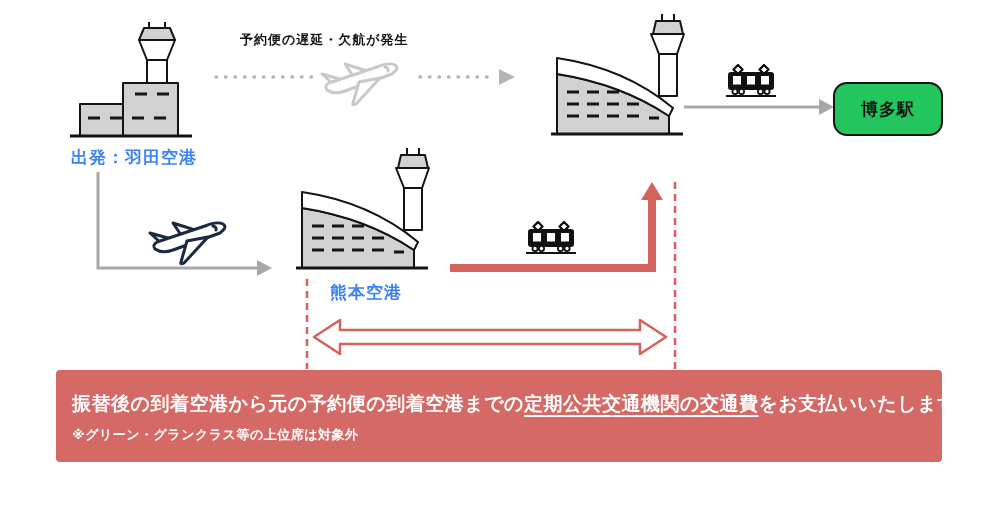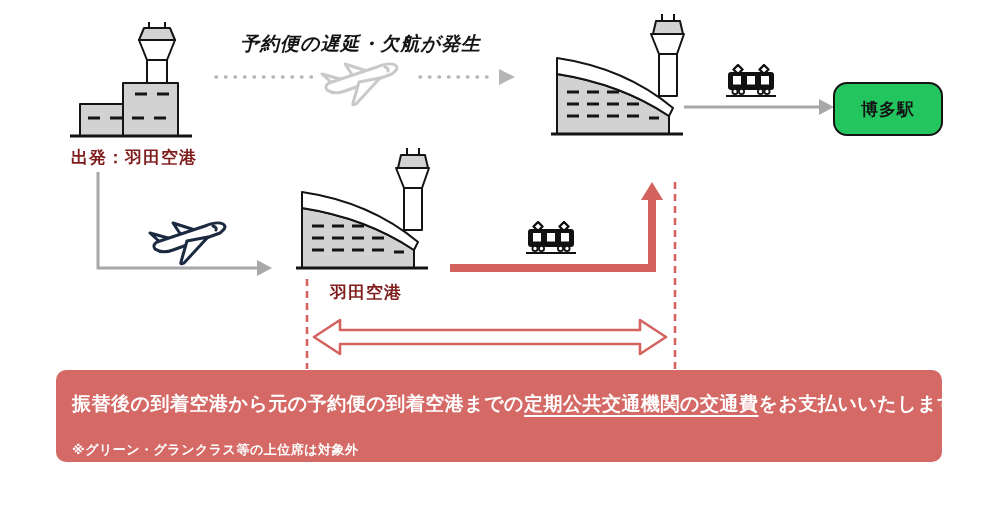--- a/index.html
+++ b/index.html
@@ -2,50 +2,50 @@
 <html><head>
 <meta charset="utf-8">
 <style>
   html,body{margin:0;padding:0;background:#fff;}
   #canvas{
     position:relative;width:1000px;height:510px;background:#ffffff;overflow:hidden;
     font-family:"Liberation Sans","DejaVu Sans",sans-serif;color:#141414;
   }
   .abs{position:absolute;}
   .label{
-    font-size:17px;font-weight:700;color:#7f1d1d;text-align:center;
+    font-size:17px;font-weight:700;color:#3b82f6;text-align:center;
     letter-spacing:1px;white-space:nowrap;
   }
-  #event-text{font-size:19px;font-weight:700;letter-spacing:1px;white-space:nowrap;font-style:italic;}
+  #event-text{font-size:13px;font-weight:700;letter-spacing:1px;white-space:nowrap;}
   
   .bstroke{stroke:#141414;stroke-width:2;stroke-linejoin:round;}
   .bfill{fill:#d2d2d2;}
   .bwhite{fill:#ffffff;}
   .win{stroke:#141414;stroke-width:3;fill:none;}
   .ground{stroke:#141414;stroke-width:3;}
   .plane path{fill:#ffffff;stroke-width:3;stroke-linejoin:round;stroke-linecap:round;}
   .plane.light path{stroke:#c9c9c9;}
   .plane.dark path{stroke:#1b2a41;}
   
   #hakata-box{
     left:833px;top:82px;width:110px;height:54px;box-sizing:border-box;
     border:2.5px solid #141414;border-radius:14px;background:#22c55e;
     display:flex;align-items:center;justify-content:center;
     font-size:17px;font-weight:700;letter-spacing:1px;
   }
   
   #banner{
     left:56px;top:370px;width:886px;height:92px;box-sizing:border-box;
-    background:#d46965;border-radius:10px;padding:21px 16px 0 16px;color:#fff;
+    background:#d46965;border-radius:4px;padding:21px 16px 0 16px;color:#fff;
   }
   #banner .line1{font-size:19px;font-weight:700;letter-spacing:0.5px;white-space:nowrap;}
   #banner .line1 .u{
     text-decoration:underline;text-decoration-thickness:2px;text-underline-offset:5px;
   }
-  #banner .note{font-size:13px;font-weight:700;letter-spacing:0.5px;margin-top:24px;}
+  #banner .note{font-size:13px;font-weight:700;letter-spacing:0.5px;margin-top:9px;}
 </style>
 </head>
 <body>
 
 <div id="canvas">
 
   <svg class="abs" style="left:68px;top:22px" width="126" height="118" viewBox="0 0 126 118">
     <line class="bstroke" x1="81" y1="0" x2="81" y2="7"></line>
     <line class="bstroke" x1="97" y1="0" x2="97" y2="7"></line>
     <polygon class="bstroke bfill" points="76,6 102,6 107,18 71,18"></polygon>
@@ -131,21 +131,21 @@
     <polygon class="bstroke bfill" points="105,7 129,7 132,20 102,20"></polygon>
     <polygon class="bstroke bwhite" points="100,20 133,20 126,40 108,40"></polygon>
     <rect class="bstroke bwhite" x="108" y="40" width="18" height="42"></rect>
     <path class="bstroke bfill" d="M6,60 Q70,70 118,102 L118,120 L6,120 Z"></path>
     <path class="bstroke bwhite" d="M6,44 Q74,54 122,94 L118,102 Q70,70 6,60 Z"></path>
     <path class="win" d="M16,78 h12 M36,78 h12 M56,78 h12"></path>
     <path class="win" d="M16,90 h12 M36,90 h12 M56,90 h12 M76,90 h12"></path>
     <path class="win" d="M16,102 h12 M36,102 h12 M56,102 h12 M76,102 h12 M98,104 h10"></path>
     <line class="ground" x1="0" y1="120" x2="132" y2="120"></line>
   </svg>
-  <div class="abs label" style="left:296px;top:281px;width:140px">羽田空港</div>
+  <div class="abs label" style="left:296px;top:281px;width:140px">熊本空港</div>
 
   <svg class="abs" style="left:440px;top:175px" width="232" height="102" viewBox="0 0 232 102">
     <path d="M10,93 L212,93 L212,23" fill="none" stroke="#d4635f" stroke-width="8"></path>
     <polygon points="201,25 223,25 212,7" fill="#d4635f"></polygon>
   </svg>
 
   <svg class="abs" style="left:522px;top:221px" width="58" height="34" viewBox="0 0 58 34">
     <polygon points="16,1 20.5,5.5 16,10 11.5,5.5" fill="#fff" stroke="#111" stroke-width="2.4" stroke-linejoin="round"></polygon>
     <polygon points="42,1 46.5,5.5 42,10 37.5,5.5" fill="#fff" stroke="#111" stroke-width="2.4" stroke-linejoin="round"></polygon>
     <rect x="6" y="8" width="46" height="18" rx="3" fill="#111"></rect>

